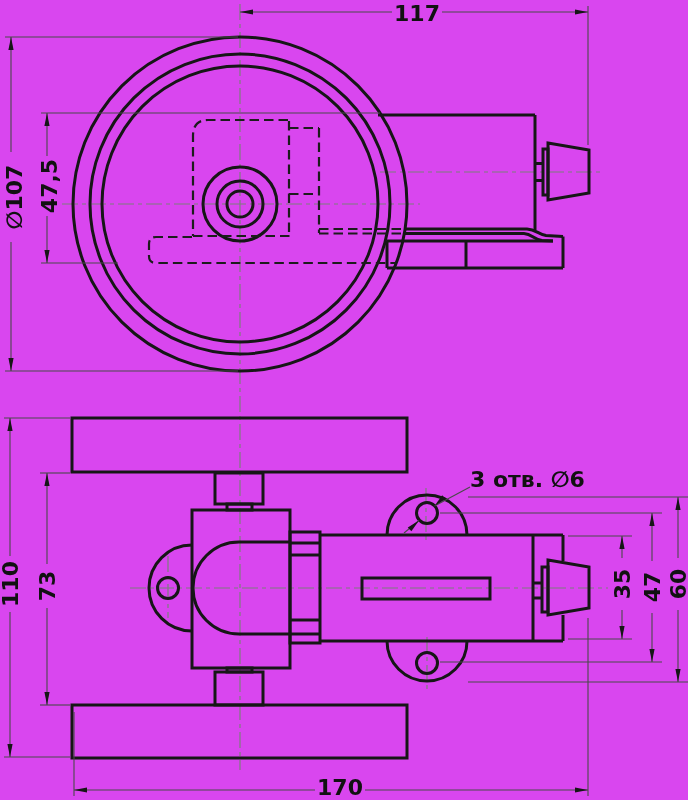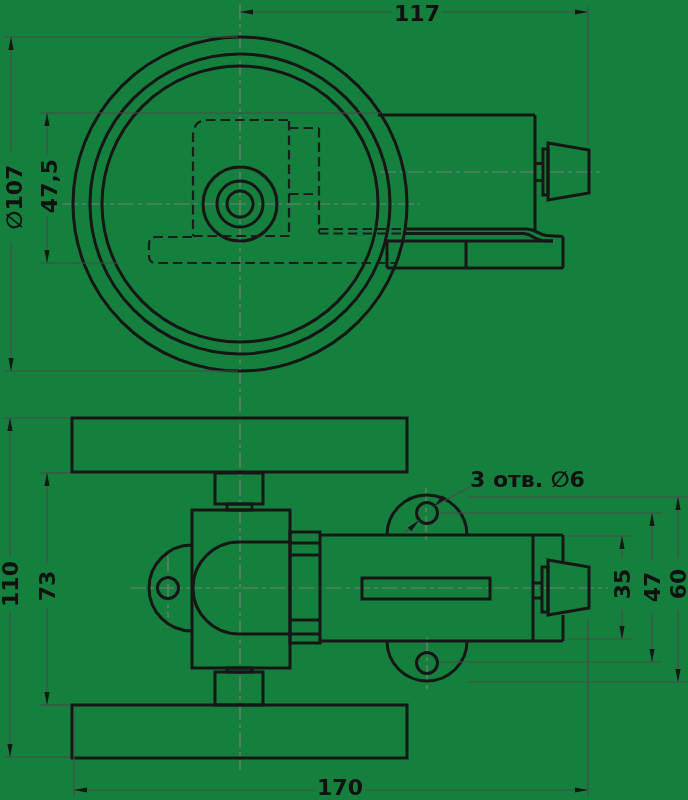--- a/index.html
+++ b/index.html
@@ -1,16 +1,16 @@
 <!DOCTYPE html>
 <html><head>
 <meta charset="utf-8">
 <style>
   html,body{margin:0;padding:0;background:#ffffff;}
-  .stage{width:688px;height:800px;position:relative;background:#15803d;overflow:hidden;}
+  .stage{width:688px;height:800px;position:relative;background:#d946ef;overflow:hidden;}
   svg{display:block;}
   .thick{stroke:#161616;stroke-width:3;fill:none;stroke-linejoin:miter;}
   .thin{stroke:#4a4a4a;stroke-width:1.1;fill:none;}
   .cl{stroke:#7d7d7d;stroke-width:1.2;fill:none;stroke-dasharray:16 4 4 4;}
   .hid{stroke:#1c1c1c;stroke-width:2.2;fill:none;stroke-dasharray:9.5 5;}
   .arrow{fill:#161616;stroke:none;}
   .dim{font-family:"DejaVu Sans","Liberation Sans",sans-serif;font-weight:bold;font-size:22px;fill:#111;}
 </style>
 </head>
 <body>

